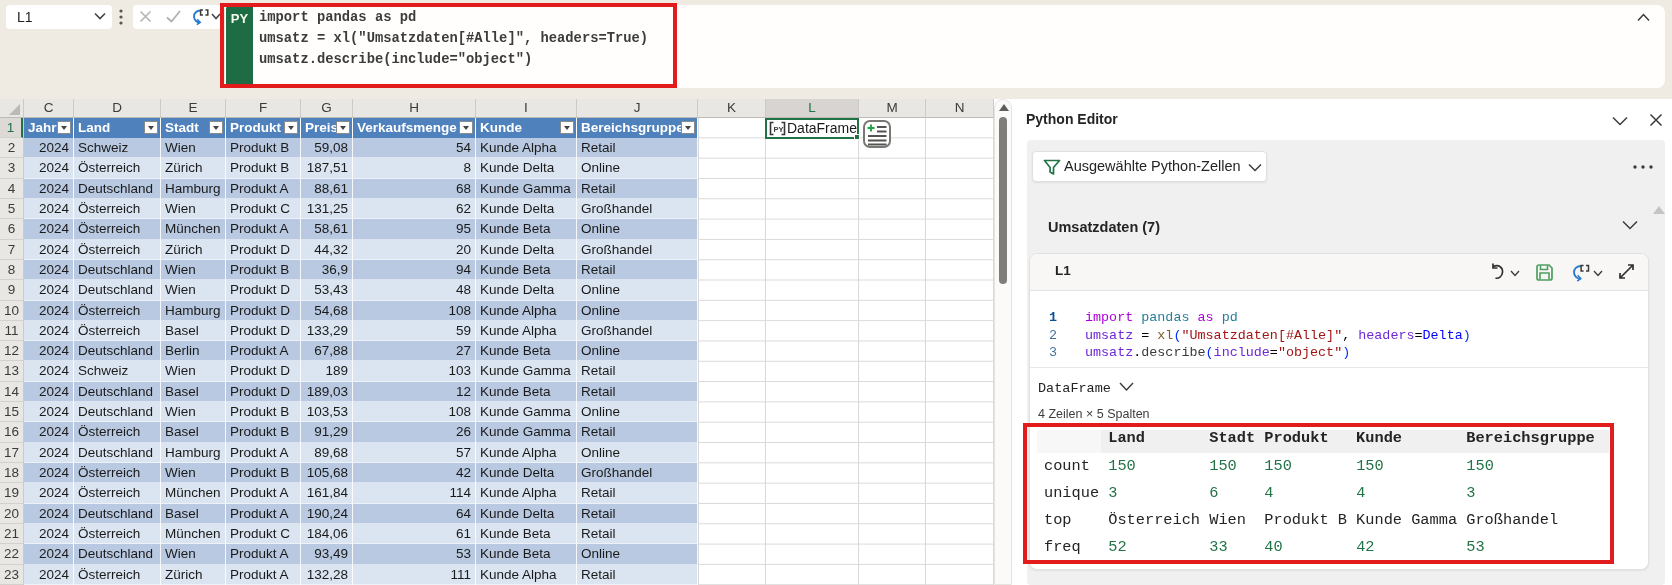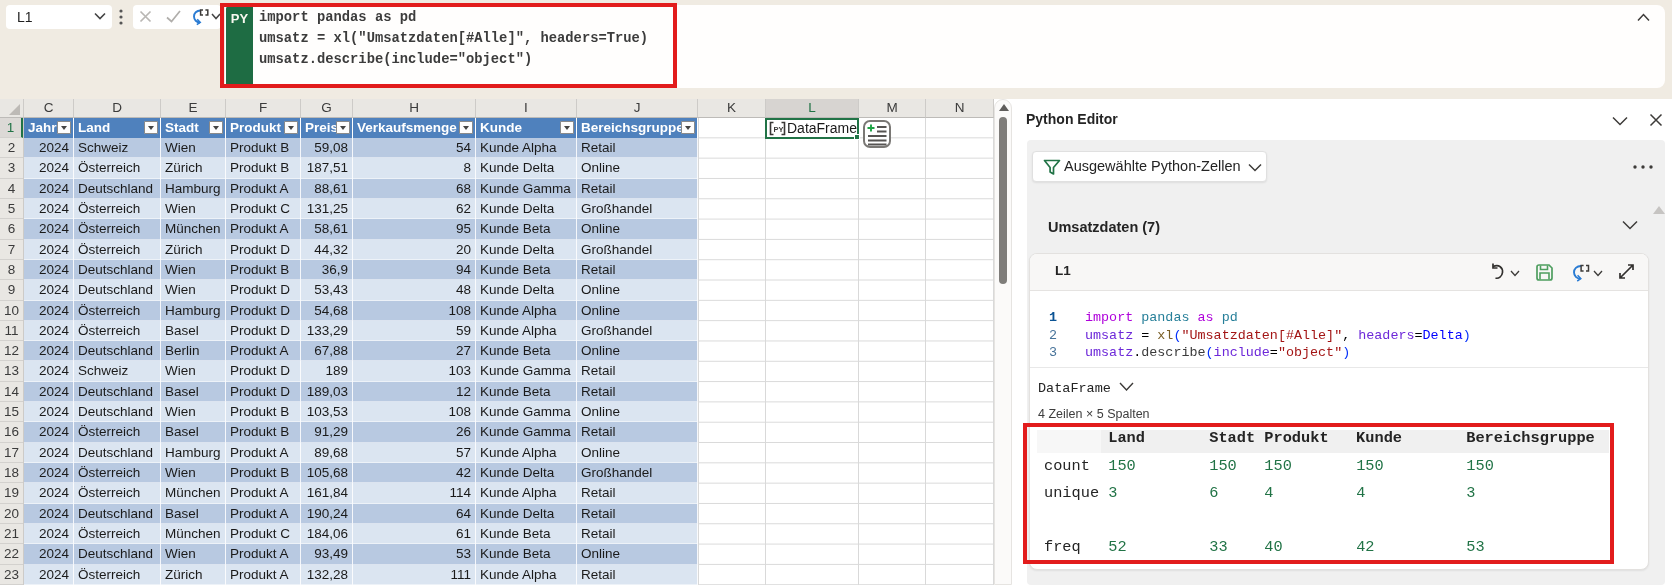--- a/index.html
+++ b/index.html
@@ -488,17 +488,18 @@
         <div class="abs" id="cdivider"></div>
         <div class="abs" id="dflabel">DataFrame <svg style="display:inline-block;vertical-align:1px" width="15" height="9" viewBox="0 0 15 9">
             <path d="M1 1 L7.5 8 L14 1" fill="none" stroke="#3d3b39" stroke-width="1.4"></path>
           </svg></div>
         <div class="abs" id="dims">4 Zeilen × 5 Spalten</div>
         <div class="abs" id="othdr"></div>
         <div class="abs" id="otcorner"></div>
         <div class="abs ot" style="left:14px;top:175px;font-weight:bold;color:#242424">       Land       Stadt Produkt   Kunde       Bereichsgruppe</div>
         <div class="abs ot" style="left:14px;top:203px;color:#242424">count  <span class="otg">150</span>        <span class="otg">150</span>   <span class="otg">150</span>       <span class="otg">150</span>         <span class="otg">150</span></div>
         <div class="abs ot" style="left:14px;top:230px;color:#242424">unique <span class="otg">3</span>          <span class="otg">6</span>     <span class="otg">4</span>         <span class="otg">4</span>           <span class="otg">3</span></div>
+        <div class="abs ot" style="left:14px;top:257px;color:#242424">top    Österreich Wien  Produkt B Kunde Gamma Großhandel</div>
         <div class="abs ot" style="left:14px;top:284px;color:#242424">freq   <span class="otg">52</span>         <span class="otg">33</span>    <span class="otg">40</span>        <span class="otg">42</span>          <span class="otg">53</span></div>
       </div>
     </div>
   </div>
   <div class="abs redbox" id="red2"></div>
 
 </body></html>

